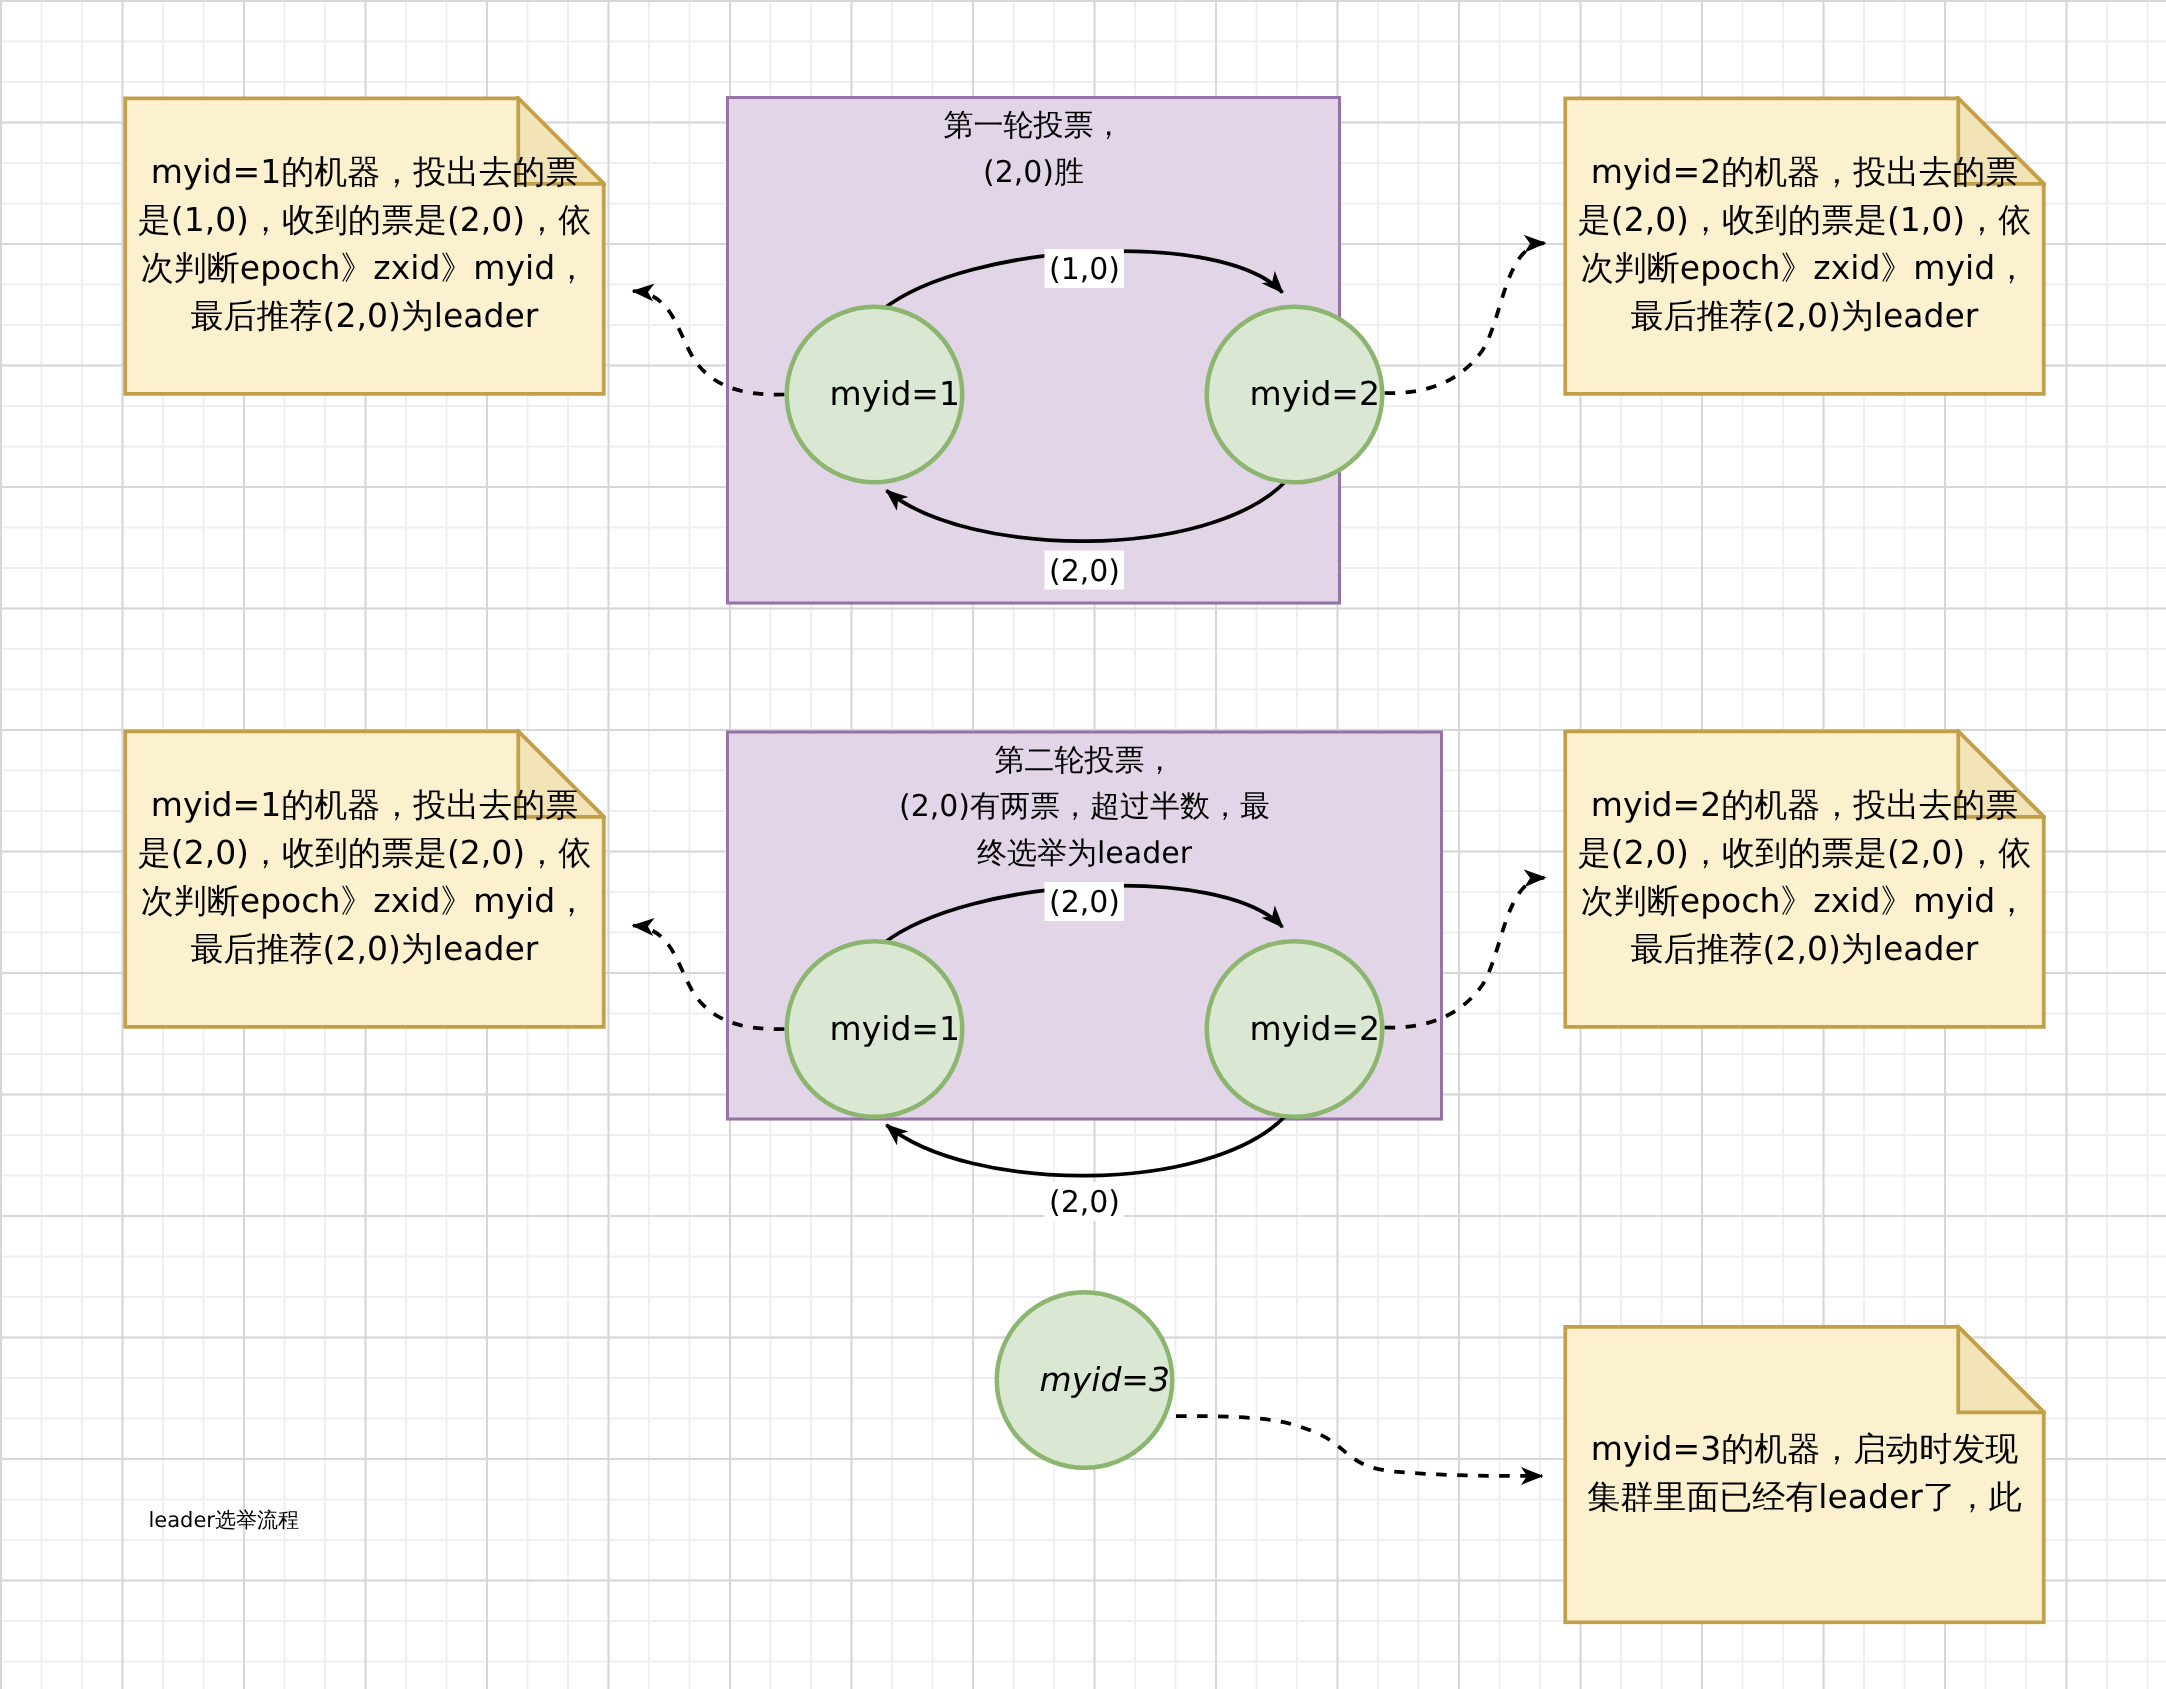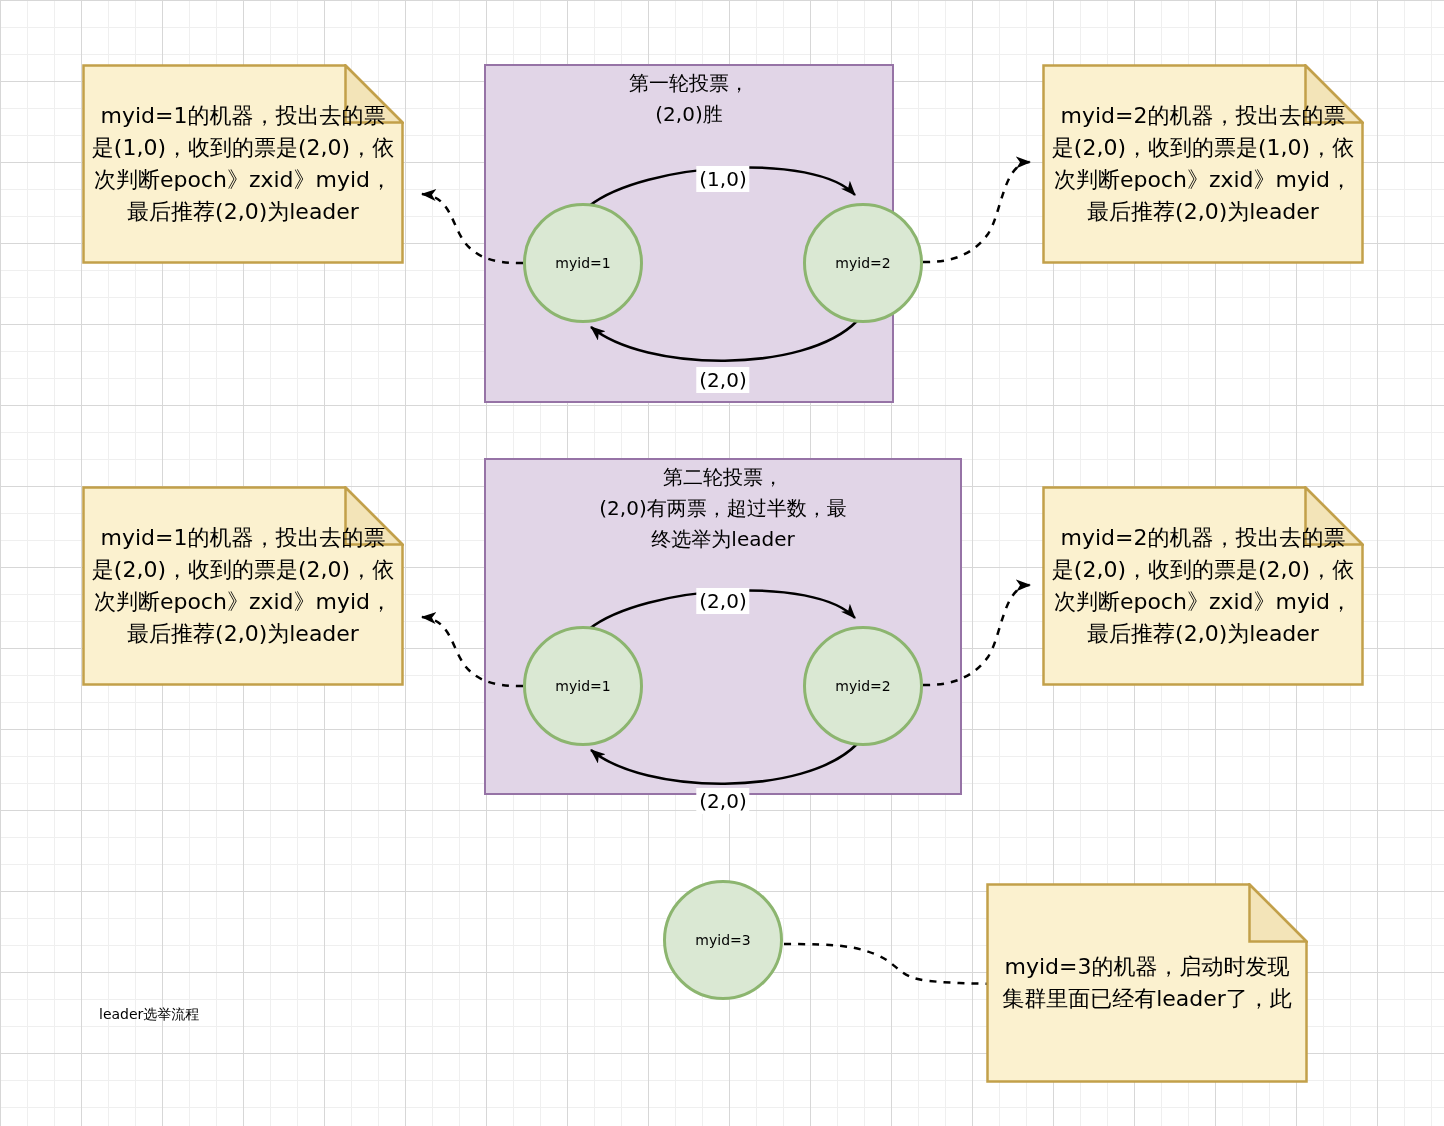--- a/index.html
+++ b/index.html
@@ -14,21 +14,21 @@
     background-size:81px 81px,81px 81px,27px 27px,27px 27px;
     font-family:"DejaVu Sans","Liberation Sans",sans-serif;
     color:#000;
   }
   svg.overlay{position:absolute;left:0;top:0;pointer-events:none;}
   .vote-box{position:absolute;background:#E1D5E7;border:2px solid #9673A6;box-sizing:border-box;}
   .vote-box .title{position:absolute;top:2px;left:0;right:0;text-align:center;font-size:20px;line-height:31px;}
   .node{
     position:absolute;width:120px;height:120px;border-radius:50%;
     background:#DAE8D3;border:3px solid #8CB56F;box-sizing:border-box;
-    display:flex;align-items:center;justify-content:center;font-size:14px;
+    display:flex;align-items:center;justify-content:flex-end;font-size:22px;
   }
   .edge-label{
     position:absolute;transform:translate(-50%,-50%);
     background:#ffffff;padding:0 3px;font-size:20px;line-height:26px;white-space:nowrap;margin-top:12px;
   }
   .note{position:absolute;width:322px;height:200px;}
   .note svg{position:absolute;left:0;top:0;}
   .note .note-text{
     position:absolute;left:0;top:0;right:0;bottom:0;
     display:flex;flex-direction:column;align-items:center;justify-content:center;
@@ -41,21 +41,21 @@
 
 <div id="canvas">
 
   <div class="vote-box" style="left:484px;top:64px;width:410px;height:339px;">
     <div class="title">
       <div>第一轮投票，</div>
       <div>(2,0)胜</div>
     </div>
   </div>
 
-  <div class="vote-box" style="left:484px;top:458px;width:478px;height:337px;padding-left:24px;">
+  <div class="vote-box" style="left:484px;top:487px;width:478px;height:260px;padding-left:24px;">
     <div class="title">
       <div>第二轮投票，</div>
       <div>(2,0)有两票，超过半数，最</div>
       <div>终选举为leader</div>
     </div>
   </div>
 
   <svg class="overlay" width="1444" height="1126" viewBox="0 0 1444 1126">
     <defs>
       <marker id="arr" markerUnits="userSpaceOnUse" markerWidth="22" markerHeight="16" refX="14" refY="6" orient="auto">
@@ -81,21 +81,21 @@
   </div>
   <div class="node" style="left:803px;top:203px;">
     <span>myid=2</span>
   </div>
   <div class="node" style="left:523px;top:626px;">
     <span>myid=1</span>
   </div>
   <div class="node" style="left:803px;top:626px;">
     <span>myid=2</span>
   </div>
-  <div class="node" style="left:663px;top:880px;">
+  <div class="node" style="left:663px;top:860px;font-style:italic;">
     <span>myid=3</span>
   </div>
 
   <div class="edge-label" style="left:723px;top:167px;">(1,0)</div>
   <div class="edge-label" style="left:723px;top:368px;">(2,0)</div>
   <div class="edge-label" style="left:723px;top:589px;">(2,0)</div>
   <div class="edge-label" style="left:723px;top:789px;">(2,0)</div>
 
   <div class="note" style="left:82px;top:64px;">
     <svg width="322" height="200" viewBox="0 0 322 200">
@@ -142,21 +142,21 @@
       <path d="M263.5,1.5 L263.5,58.5 L320.5,58.5 Z" fill="#F3E4B8" stroke="#C2A04A" stroke-width="2.5"></path>
     </svg>
     <div class="note-text">
       <div>myid=2的机器，投出去的票</div>
       <div>是(2,0)，收到的票是(2,0)，依</div>
       <div>次判断epoch》zxid》myid，</div>
       <div>最后推荐(2,0)为leader</div>
     </div>
   </div>
 
-  <div class="note" style="left:986px;top:883px;border-radius:29px;">
+  <div class="note" style="left:1042px;top:883px;border-radius:29px;">
     <svg width="322" height="200" viewBox="0 0 322 200">
       <path d="M1.5,1.5 L263.5,1.5 L320.5,58.5 L320.5,198.5 L1.5,198.5 Z" fill="#FBF1CF" stroke="#C2A04A" stroke-width="2.5"></path>
       <path d="M263.5,1.5 L263.5,58.5 L320.5,58.5 Z" fill="#F3E4B8" stroke="#C2A04A" stroke-width="2.5"></path>
     </svg>
     <div class="note-text">
       <div>myid=3的机器，启动时发现</div>
       <div>集群里面已经有leader了，此</div>
     </div>
   </div>
 

